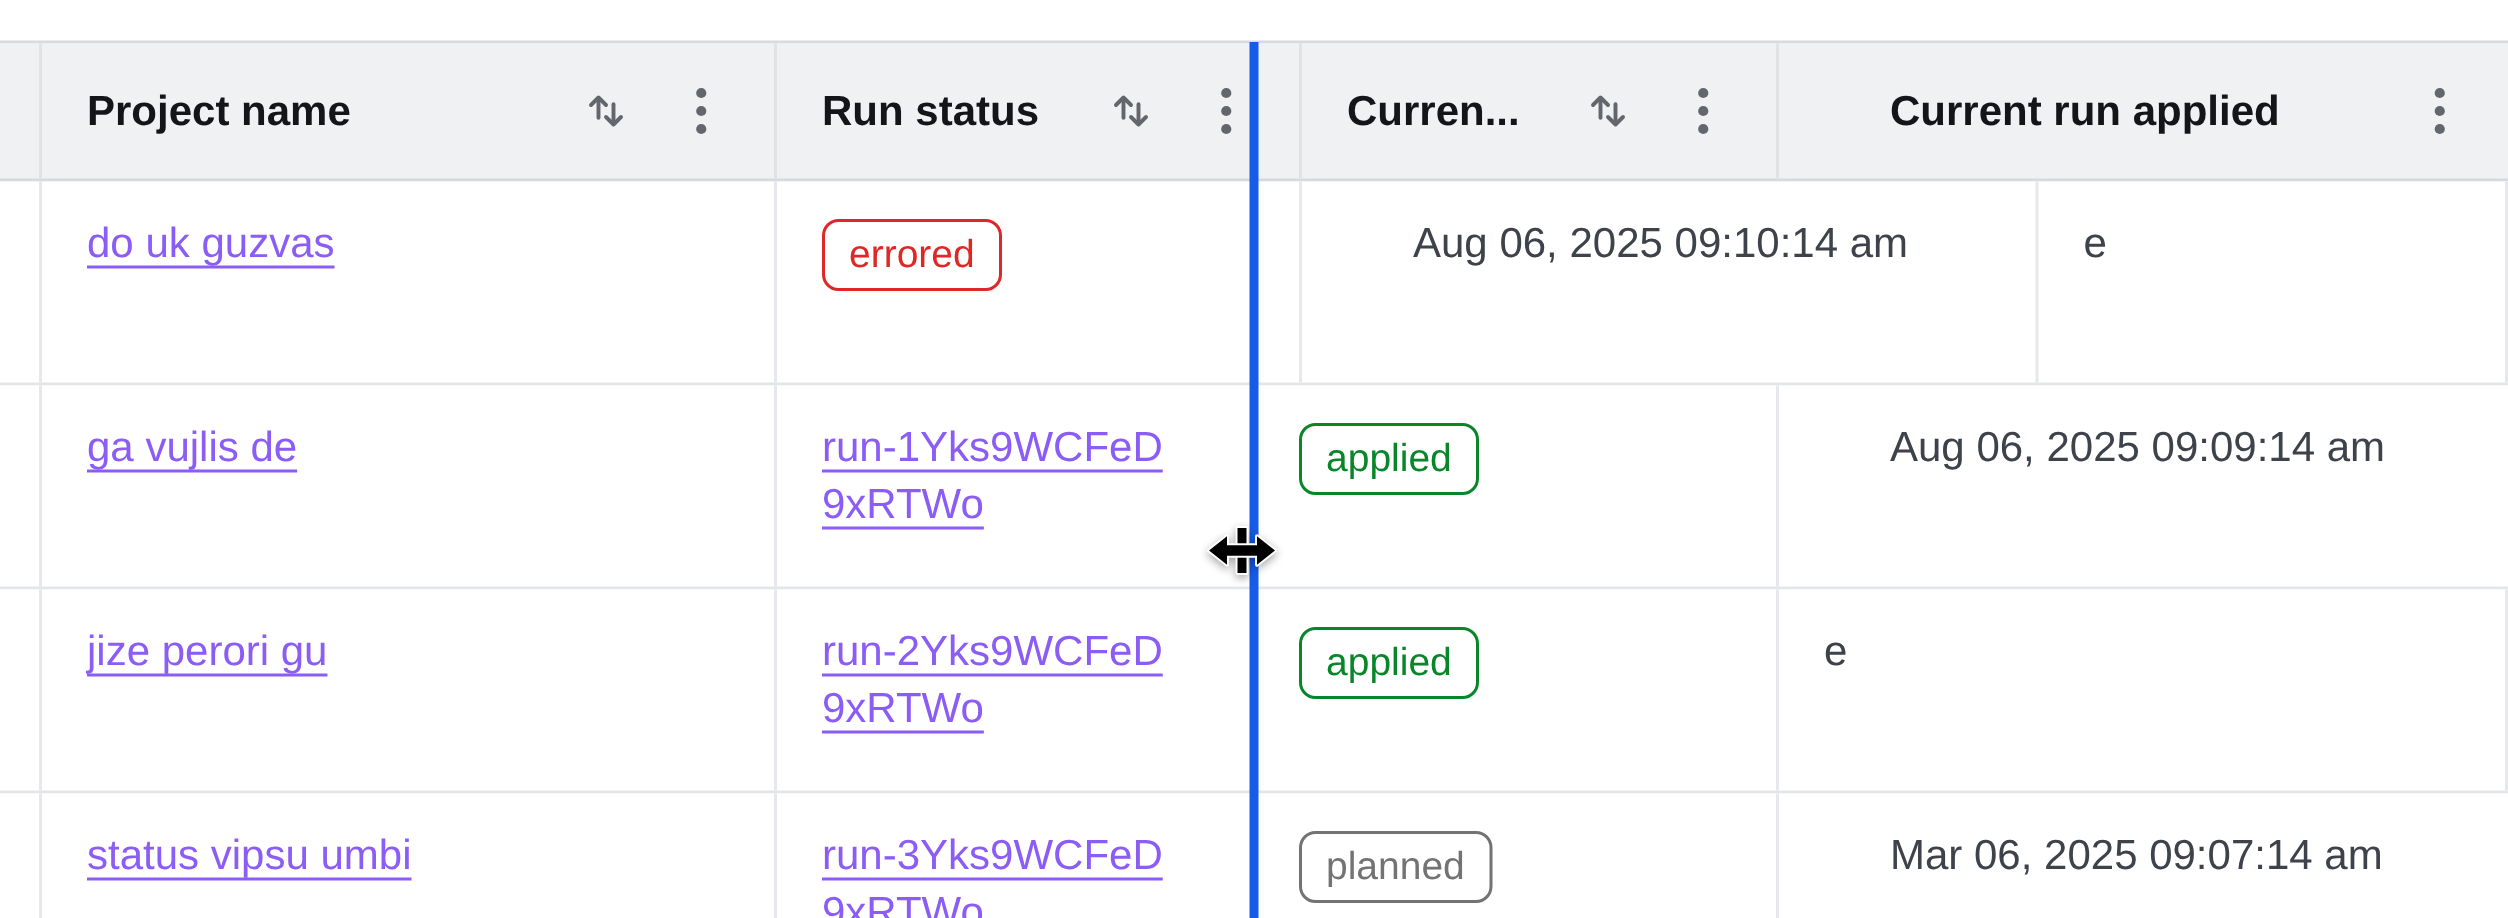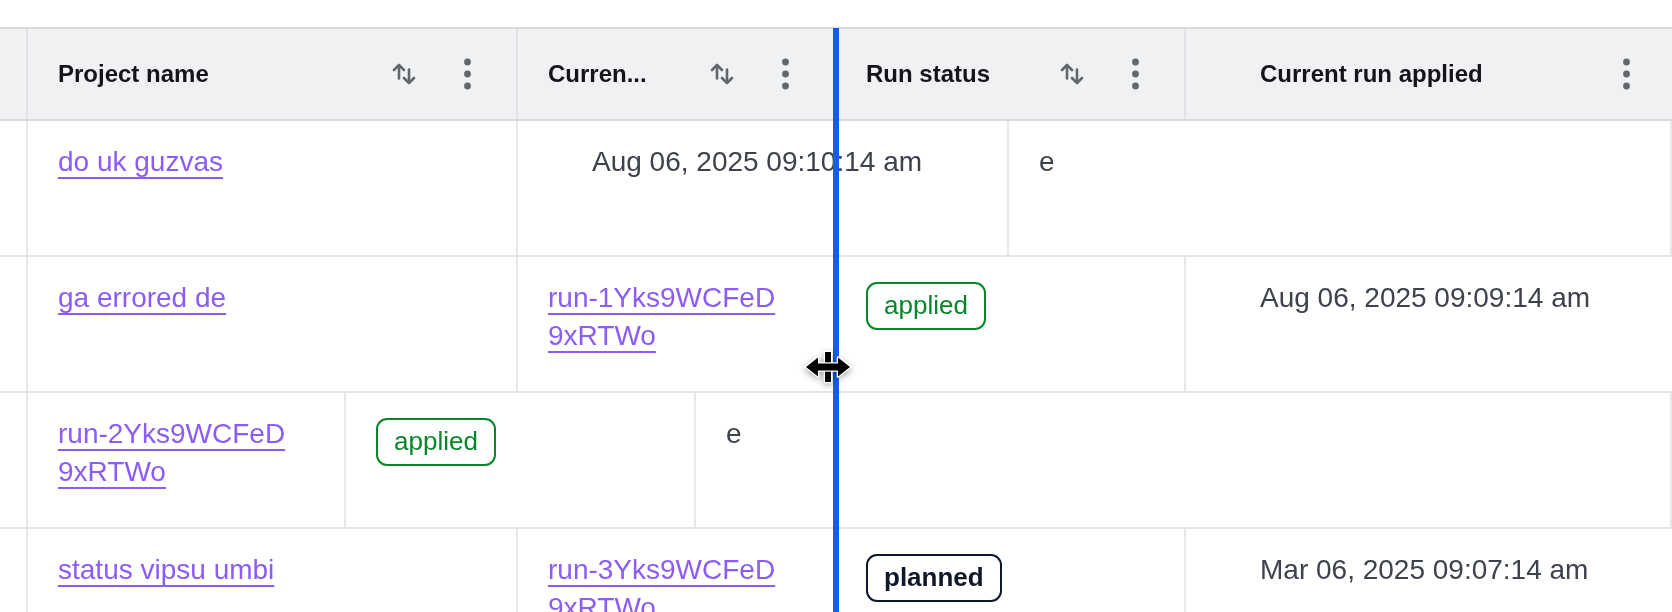--- a/index.html
+++ b/index.html
@@ -30,21 +30,21 @@
   .th {
     display: flex;
     align-items: center;
     justify-content: space-between;
     padding: 0 44px 0 30px;
     border-right: 2px solid #e0e2e6;
     overflow: hidden;
     flex-shrink: 0;
   }
   .th-label {
-    font-size: 24px;
+    font-size: 28px;
     font-weight: 700;
     color: #131519;
     white-space: nowrap;
   }
   .th-icons { display: flex; align-items: center; gap: 44px; flex-shrink: 0; }
   .icon-btn { display: inline-flex; align-items: center; cursor: pointer; }
 
   
   .c0 { flex: 0 0 28px;  padding: 0; }
   .c1 { flex: 0 0 490px; }
@@ -86,21 +86,21 @@
     padding: 4px 16px 6px 16px;
     font-size: 26px;
     line-height: 34px;
     border: 2px solid currentColor;
     border-radius: 11px;
     background: #ffffff;
     white-space: nowrap;
   }
   .badge[data-status="errored"] { color: #e12626; }
   .badge[data-status="applied"] { color: #0a862a; }
-  .badge[data-status="planned"] { color: #0f172a; font-weight: bold; }
+  .badge[data-status="planned"] { color: #737373; }
 
   .ts { white-space: nowrap; }
 
   
   .resize-line {
     position: absolute;
     left: 833px;
     top: 28px;
     width: 6px;
     height: 584px;
@@ -144,22 +144,22 @@
                 <g fill="#63666d">
               <circle cx="4.5" cy="5" r="3.4"></circle>
                   <circle cx="4.5" cy="17" r="3.4"></circle>
                   <circle cx="4.5" cy="29" r="3.4"></circle>
             </g>
               </svg>
           </span>
         </span>
       </div>
 
-      <div class="th c2">
-        <span class="th-label">Curren...</span>
+      <div class="th c3">
+        <span class="th-label">Run status</span>
         <span class="th-icons">
           <span class="icon-btn">
             <svg width="30" height="30" viewBox="0 0 30 30" fill="none" stroke="#63666d" stroke-width="2.6" stroke-linecap="round" stroke-linejoin="round">
               <path d="M10 19.5 V6.5"></path>
                 <path d="M5 11 L10 6 L15 11"></path>
               <path d="M20 10.5 V23.5"></path>
                 <path d="M15 19 L20 24 L25 19"></path>
             </svg>
           </span>
           <span class="icon-btn">
@@ -167,22 +167,22 @@
                 <g fill="#63666d">
               <circle cx="4.5" cy="5" r="3.4"></circle>
                   <circle cx="4.5" cy="17" r="3.4"></circle>
                   <circle cx="4.5" cy="29" r="3.4"></circle>
             </g>
               </svg>
           </span>
         </span>
       </div>
 
-      <div class="th c3">
-        <span class="th-label">Run status</span>
+      <div class="th c2">
+        <span class="th-label">Curren...</span>
         <span class="th-icons">
           <span class="icon-btn">
             <svg width="30" height="30" viewBox="0 0 30 30" fill="none" stroke="#63666d" stroke-width="2.6" stroke-linecap="round" stroke-linejoin="round">
               <path d="M10 19.5 V6.5"></path>
                 <path d="M5 11 L10 6 L15 11"></path>
               <path d="M20 10.5 V23.5"></path>
                 <path d="M15 19 L20 24 L25 19"></path>
             </svg>
           </span>
           <span class="icon-btn">
@@ -215,49 +215,55 @@
       <div class="th c5">
         <span class="th-label">V</span>
       </div>
     </div>
 
     <div class="trow">
       <div class="td c0"></div>
       <div class="td c1">
         <a class="cell-link">do uk guzvas</a>
       </div>
+      <div class="td c3">
+        <span class="badge" data-status="errored">errored</span>
+      </div>
       <div class="td c4">
         <span class="ts">Aug 06, 2025 09:10:14 am</span>
       </div>
       <div class="td c5">
         <span>e</span>
       </div>
     </div>
 
     <div class="trow">
       <div class="td c0"></div>
       <div class="td c1">
-        <a class="cell-link">ga errored de</a>
+        <a class="cell-link">ga vujlis de</a>
       </div>
       <div class="td c2">
         <a class="cell-link">run-1Yks9WCFeD9xRTWo</a>
       </div>
       <div class="td c3">
         <span class="badge" data-status="applied">applied</span>
       </div>
       <div class="td c4">
         <span class="ts">Aug 06, 2025 09:09:14 am</span>
       </div>
       <div class="td c5">
         <span>e</span>
       </div>
     </div>
 
     <div class="trow">
       <div class="td c0"></div>
+      <div class="td c1">
+        <a class="cell-link">jize perori gu</a>
+      </div>
       <div class="td c2">
         <a class="cell-link">run-2Yks9WCFeD9xRTWo</a>
       </div>
       <div class="td c3">
         <span class="badge" data-status="applied">applied</span>
       </div>
       <div class="td c5">
         <span>e</span>
       </div>
     </div>

